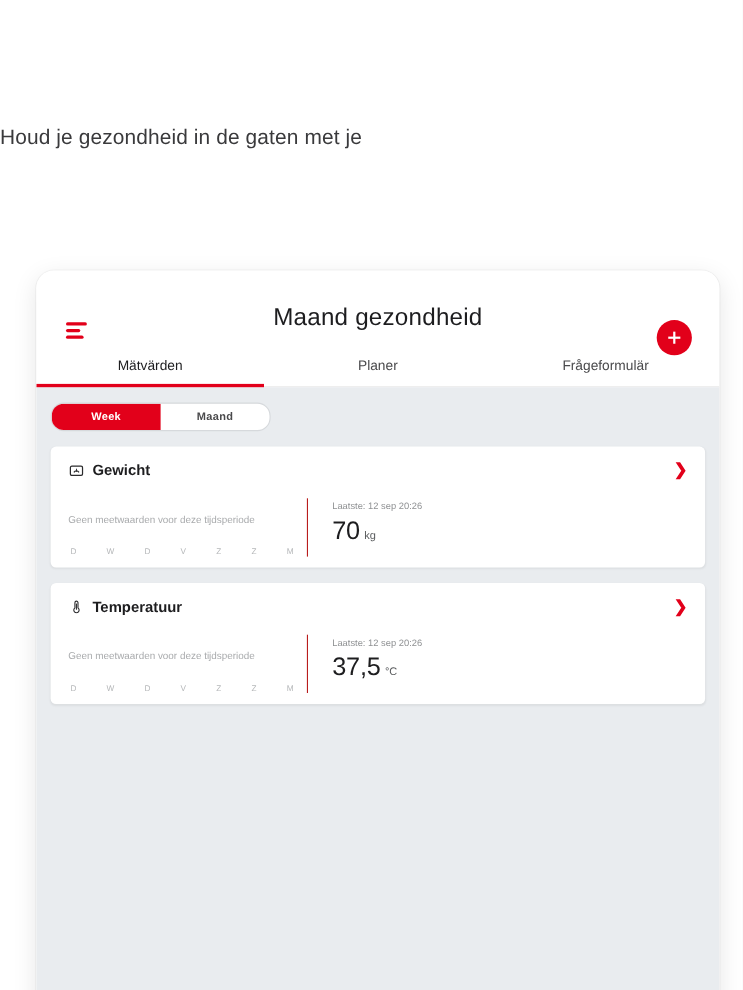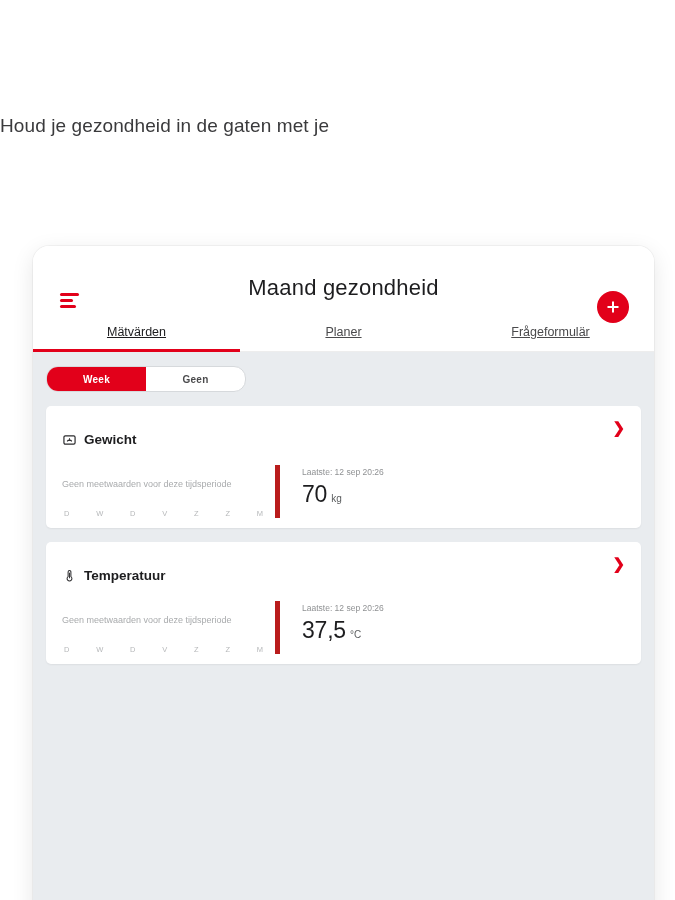--- a/index.html
+++ b/index.html
@@ -106,21 +106,20 @@
     border-bottom: 1px solid #ededed;
   }
   .tab {
     flex: 1;
     text-align: center;
     font-size: 12.5px;
     color: #4a4a4c;
     position: relative;
     cursor: pointer;
     line-height: 28px;
-    text-decoration: underline;
   }
   .tab.active { color: #1d1d1f; }
   .tab.active::after {
     content: "";
     position: absolute;
     left: 0; right: 0; bottom: -1px;
     height: 3px;
     background: #e2001a;
   }
 
@@ -162,21 +161,20 @@
     position: relative;
     margin-bottom: 14px;
     padding: 14px 16px 10px 16px;
     box-shadow: 0 1px 2px rgba(0,0,0,0.06);
   }
   .card-head {
     display: flex;
     align-items: flex-end;
     gap: 8px;
     margin-bottom: 18px;
-    margin-top: 12px;
   }
   .card-icon {
     width: 14px;
     height: 15px;
     display: flex;
     align-items: center;
     justify-content: center;
     color: #2b2b2d;
   }
   .card-title {
@@ -194,21 +192,21 @@
     line-height: 1;
     cursor: pointer;
   }
 
   .card-body {
     display: flex;
     align-items: flex-start;
   }
   .chart-col {
     width: 218px;
-    border-right: 5px solid #b91c1c;
+    border-right: 1px solid #b91c1c;
     padding-right: 10px;
   }
   .empty-text {
     font-size: 9px;
     color: #a9abad;
     margin-top: 14px;
     margin-bottom: 20px;
   }
   .day-axis {
     display: flex;
@@ -271,21 +269,21 @@
     <div class="tabs">
       <div class="tab active">Mätvärden</div>
       <div class="tab">Planer</div>
       <div class="tab">Frågeformulär</div>
     </div>
 
     <div class="content">
 
       <div class="segmented">
         <div class="seg active">Week</div>
-        <div class="seg">Geen</div>
+        <div class="seg">Maand</div>
       </div>
 
       <div class="card">
         <div class="chevron">❯</div>
         <div class="card-head">
           <span class="card-icon">
             <svg width="13" height="13" viewBox="0 0 14 14">
               <rect x="1" y="3" width="12" height="9" rx="1.5" fill="none" stroke="#2b2b2d" stroke-width="1.3"></rect>
               <path d="M4.5 9 A3 3 0 0 1 9.5 9" fill="none" stroke="#2b2b2d" stroke-width="1.2"></path>
               <rect x="6.6" y="5.5" width="0.9" height="3" fill="#2b2b2d"></rect>

